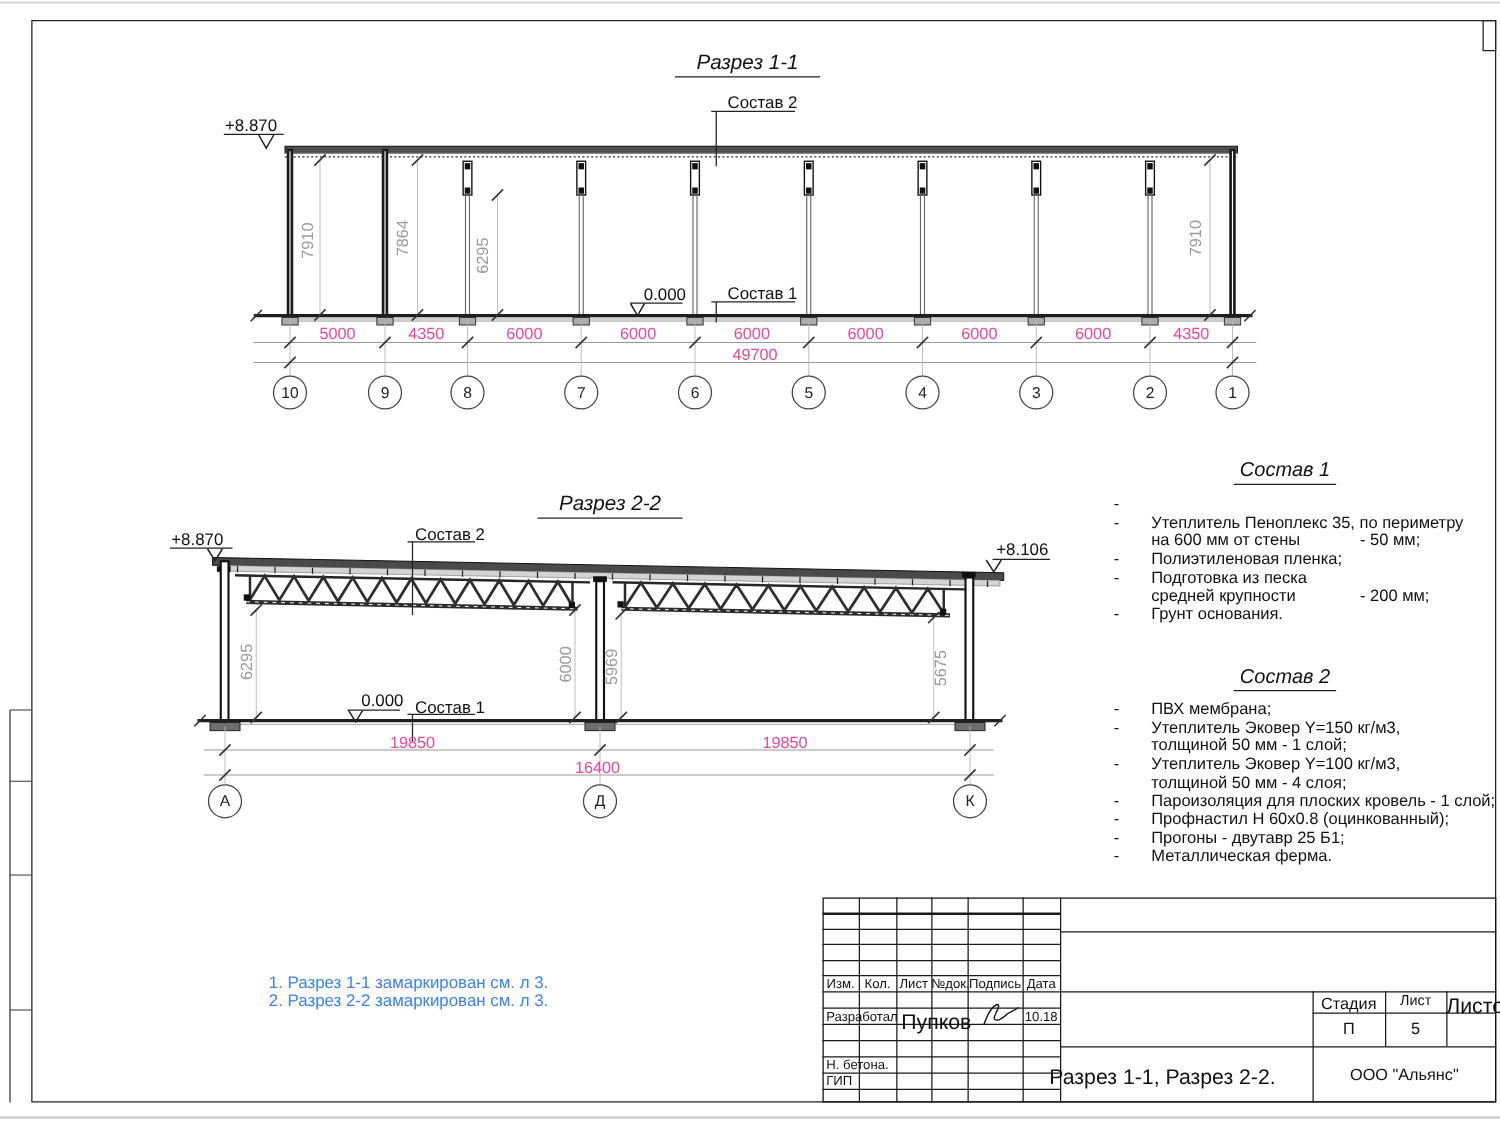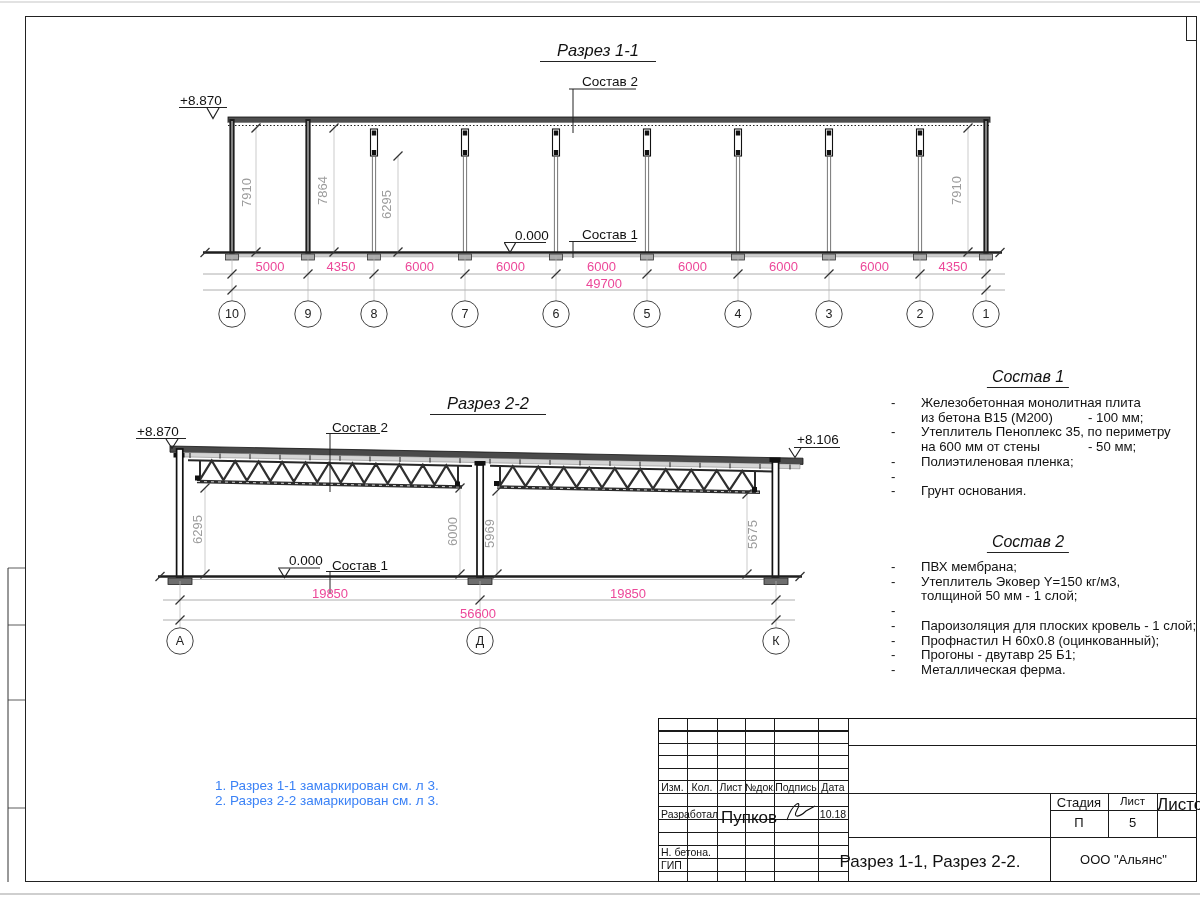--- a/index.html
+++ b/index.html
@@ -255,46 +255,46 @@
   <div class="lbl" style="left:515px;top:228px;">0.000</div>
   <div class="lbl" style="left:582px;top:227px;">Состав 1</div>
   <div class="dim" style="left:569px;top:276px;">49700</div>
 
   <div class="stitle" style="left:430px;top:394px;width:116px;">Разрез 2-2</div>
   <div class="lbl" style="left:137px;top:424px;">+8.870</div>
   <div class="lbl" style="left:797px;top:432px;">+8.106</div>
   <div class="lbl" style="left:332px;top:420px;">Состав 2</div>
   <div class="lbl" style="left:289px;top:553px;">0.000</div>
   <div class="lbl" style="left:332px;top:558px;">Состав 1</div>
-  <div class="dim" style="left:443px;top:606px;">56600</div>
+  <div class="dim" style="left:443px;top:606px;">16400</div>
 
   <div class="sost-title" style="left:1028px;top:368px;">Состав 1</div>
   <div class="sost-list" id="sostav1-list" style="left:888px;top:396px;">
       <div class="li-row">
         <span class="dash">-</span>
-        <div class="li-lines">
-          <div class="li-line"><span>Железобетонная  монолитная плита</span></div>
-          <div class="li-line"><span>из бетона В15 (М200)</span><span class="li-val">- 100 мм;</span></div>
-        </div>
       </div>
       <div class="li-row">
         <span class="dash">-</span>
         <div class="li-lines">
           <div class="li-line"><span>Утеплитель Пеноплекс 35, по периметру</span></div>
           <div class="li-line"><span>на 600 мм от стены</span><span class="li-val">- 50 мм;</span></div>
         </div>
       </div>
       <div class="li-row">
         <span class="dash">-</span>
         <div class="li-lines">
           <div class="li-line"><span>Полиэтиленовая пленка;</span></div>
         </div>
       </div>
       <div class="li-row">
         <span class="dash">-</span>
+        <div class="li-lines">
+          <div class="li-line"><span>Подготовка из песка</span></div>
+          <div class="li-line"><span>средней крупности</span><span class="li-val">- 200 мм;</span></div>
+        </div>
       </div>
       <div class="li-row">
         <span class="dash">-</span>
         <div class="li-lines">
           <div class="li-line"><span>Грунт основания.</span></div>
         </div>
       </div>
     </div>
   <div class="sost-title" style="left:1028px;top:533px;">Состав 2</div>
   <div class="sost-list" id="sostav2-list" style="left:888px;top:560px;">
@@ -306,20 +306,24 @@
       </div>
       <div class="li-row">
         <span class="dash">-</span>
         <div class="li-lines">
           <div class="li-line"><span>Утеплитель Эковер Y=150 кг/м3,</span></div>
           <div class="li-line"><span>толщиной 50 мм - 1 слой;</span></div>
         </div>
       </div>
       <div class="li-row">
         <span class="dash">-</span>
+        <div class="li-lines">
+          <div class="li-line"><span>Утеплитель Эковер Y=100 кг/м3,</span></div>
+          <div class="li-line"><span>толщиной 50 мм - 4 слоя;</span></div>
+        </div>
       </div>
       <div class="li-row">
         <span class="dash">-</span>
         <div class="li-lines">
           <div class="li-line"><span>Пароизоляция для плоских кровель - 1 слой;</span></div>
         </div>
       </div>
       <div class="li-row">
         <span class="dash">-</span>
         <div class="li-lines">

